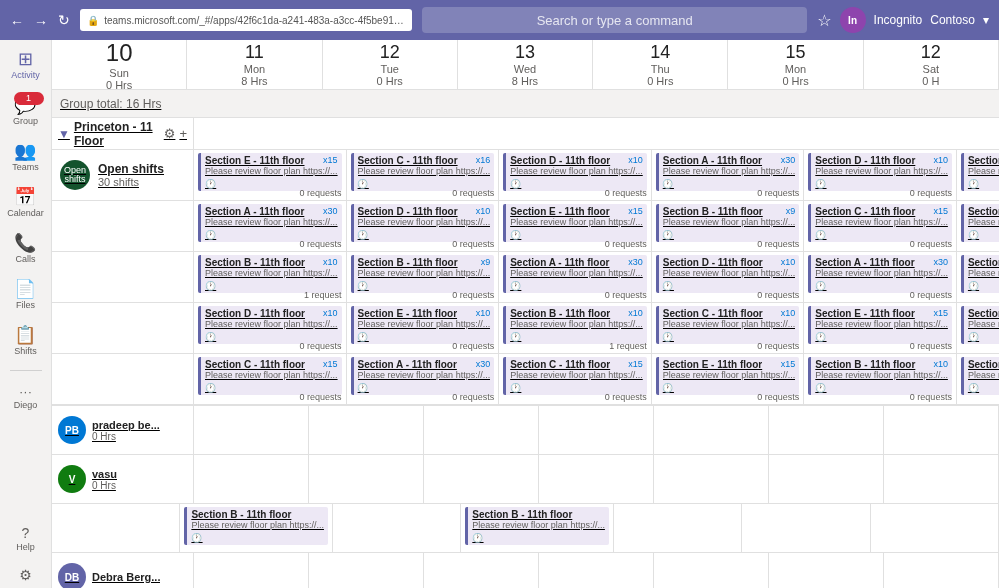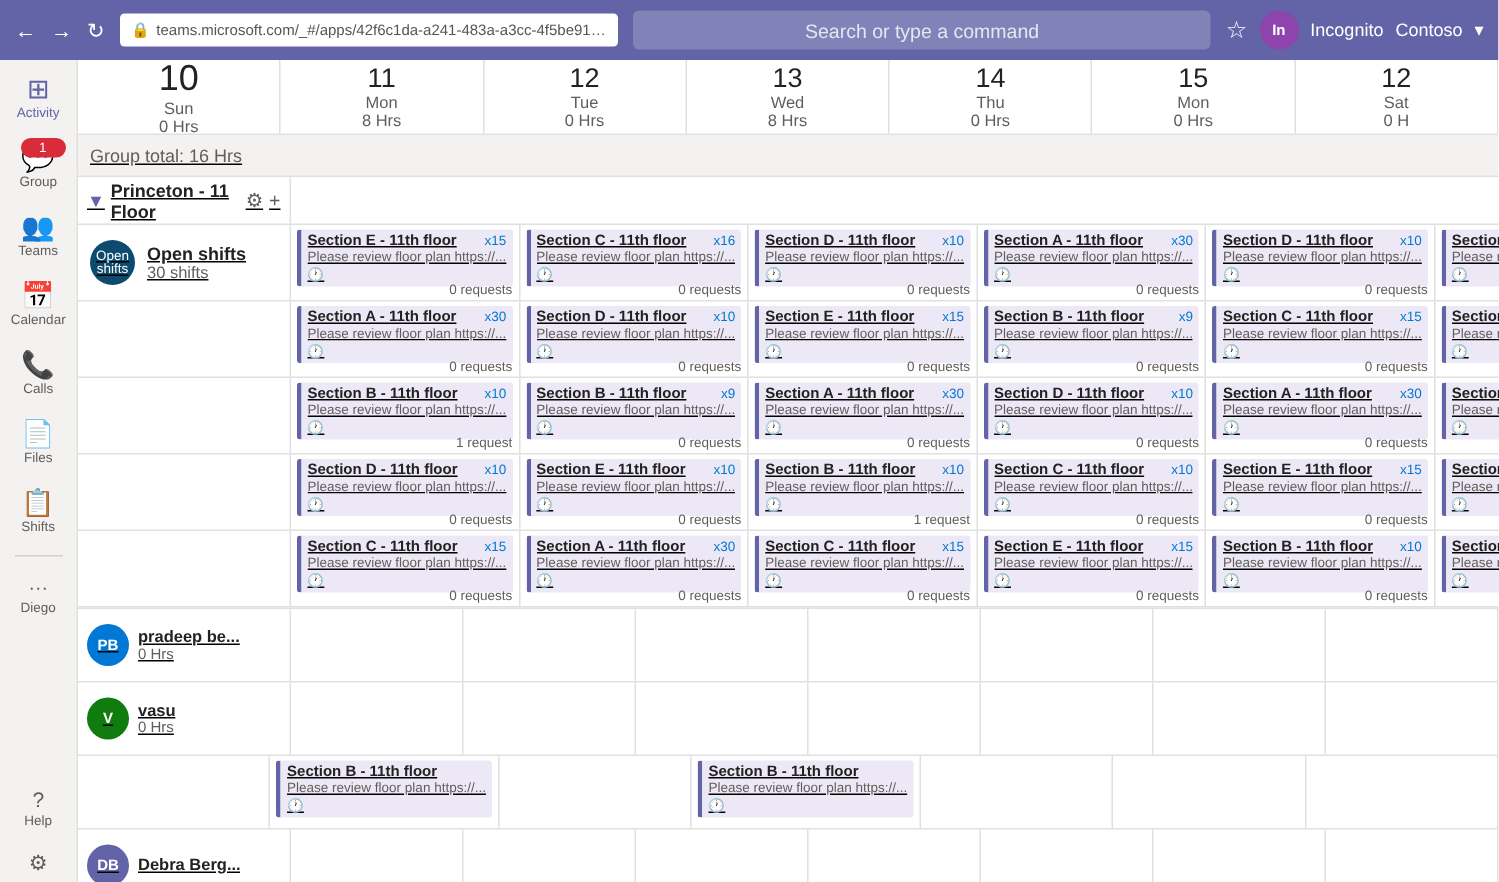--- a/index.html
+++ b/index.html
@@ -42,21 +42,21 @@
 
     
     .body-scroll { flex: 1; overflow-y: auto; overflow-x: hidden; text-decoration: underline; }
 
     
     .group-total { display: flex; align-items: center; height: 28px; background: #f3f2f1; border-bottom: 1px solid #e0e0e0; padding: 0 8px; font-size: 12px; color: #605e5c; gap: 4px; }
 
     
     .open-shifts-row { display: flex; border-bottom: 1px solid #e0e0e0; }
     .open-shifts-left { width: 142px; min-width: 142px; border-right: 1px solid #e0e0e0; display: flex; align-items: center; padding: 6px 8px; gap: 8px; }
-    .open-shifts-avatar { width: 30px; height: 30px; border-radius: 50%; background: #0c4a6e; display: flex; align-items: center; justify-content: center; color: #fff; font-size: 11px; }
+    .open-shifts-avatar { width: 30px; height: 30px; border-radius: 50%; background: #14532d; display: flex; align-items: center; justify-content: center; color: #fff; font-size: 11px; }
     .open-shifts-info { display: flex; flex-direction: column; }
     .open-shifts-title { font-size: 12px; font-weight: 600; color: #222; }
     .open-shifts-count { font-size: 11px; color: #605e5c; }
     .shift-cells { display: flex; flex: 1; }
     .shift-cell { flex: 1; border-right: 1px solid #e0e0e0; padding: 3px 4px; min-height: 50px; position: relative; }
 
     
     .shift-card { background: #e8f4fd; border-left: 3px solid #0078d4; border-radius: 2px; padding: 2px 4px; margin-bottom: 2px; font-size: 10px; cursor: pointer; }
     .shift-card-title { font-size: 10px; font-weight: 600; color: #222; white-space: nowrap; overflow: hidden; text-overflow: ellipsis; }
     .shift-card-subtitle { font-size: 9px; color: #605e5c; white-space: nowrap; overflow: hidden; text-overflow: ellipsis; }

